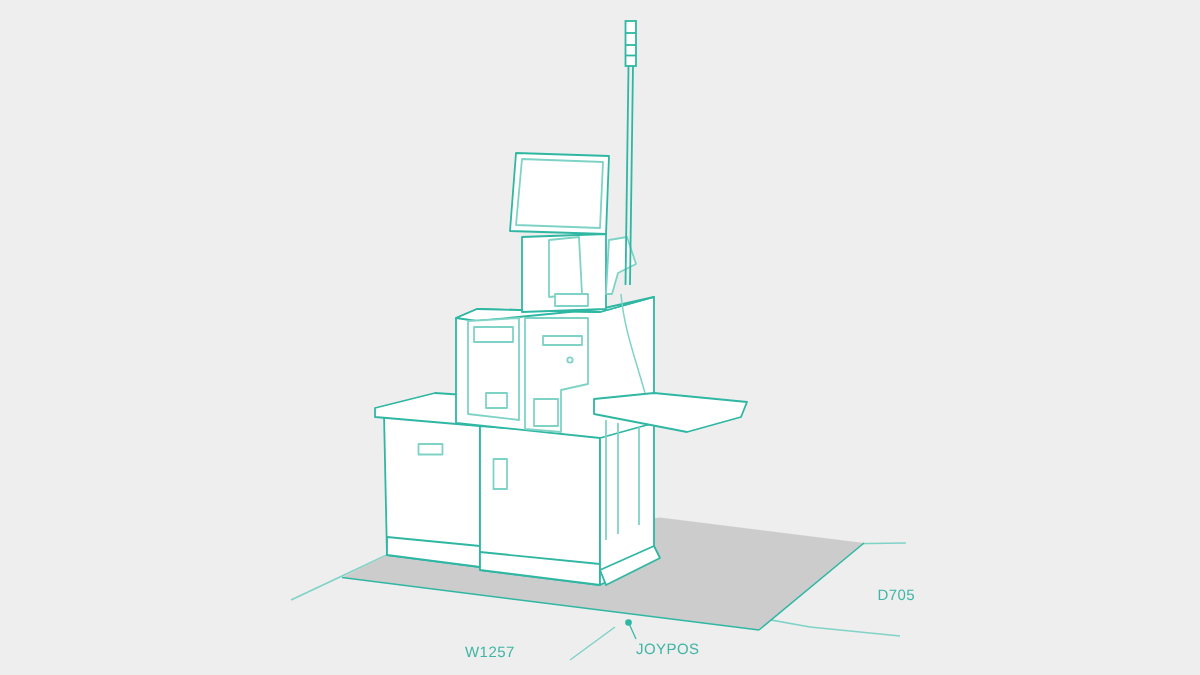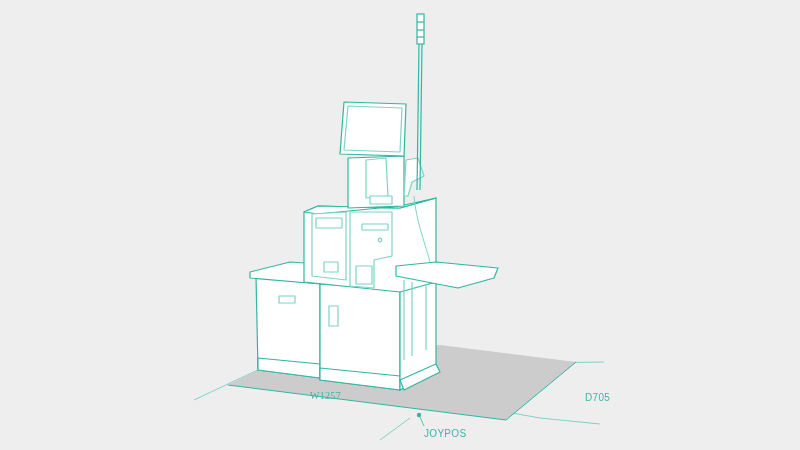--- a/index.html
+++ b/index.html
@@ -11,21 +11,21 @@
     }
     .stage { position: absolute; left: 0; top: 0; width: 800px; height: 450px; }
     svg { position: absolute; left: 0; top: 0; }
     .label {
       position: absolute;
       font-size: 10px;
       letter-spacing: 0.3px;
       color: #3fb5a5;
       padding-left: 28px;
     }
-    .lbl-w { left: 282px; top: 390px; font-family: Liberation Serif, serif; }
+    .lbl-w { left: 282px; top: 430px; }
     .lbl-d { left: 557px; top: 392px; }
     .lbl-brand { left: 396px; top: 428px; }
   </style>
 </head>
 <body>
 
 <div class="stage">
   <svg width="800" height="450" viewBox="0 0 800 450">
 
     <g stroke="#7fd3c6" stroke-width="1" fill="none">

